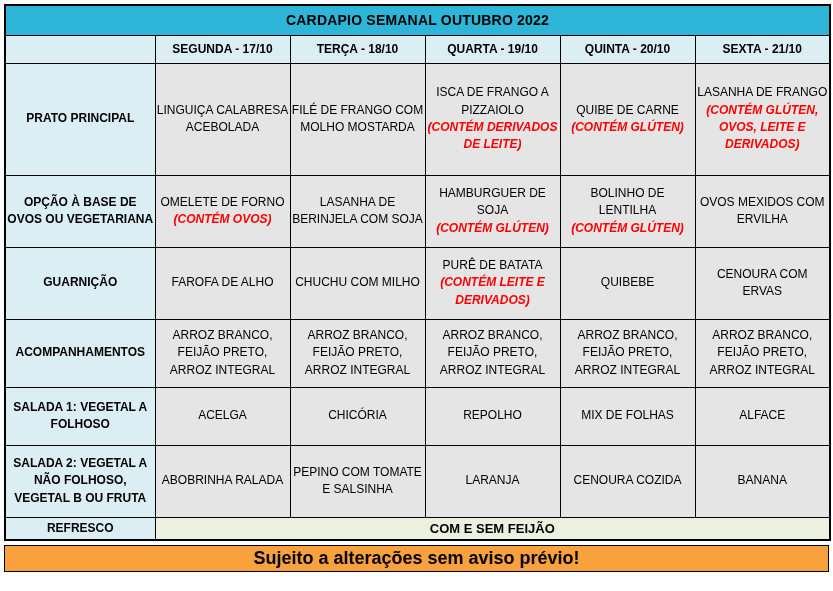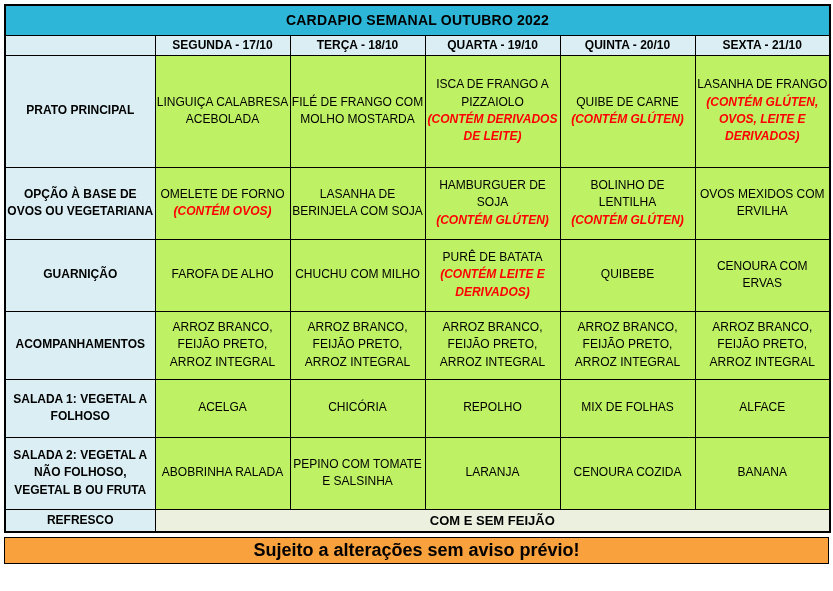--- a/index.html
+++ b/index.html
@@ -39,30 +39,30 @@
     background:var(--title-bg);
     font-size:14px;
     font-weight:bold;
     height:30px;
     letter-spacing:.2px;
   }
   tr.r-days th{
     background:var(--header-bg);
     font-size:12px;
     font-weight:bold;
-    height:20px;
+    height:28px;
   }
   th.rowhead{
     background:var(--header-bg);
     font-size:12px;
     font-weight:bold;
     line-height:1.45;
   }
   td.cell{
-    background:#bef264;
+    background:#e5e5e5;
     font-size:12px;
     line-height:1.45;
   }
   td.cell .main{white-space:pre-line;}
   td.cell .allergen{
     color:var(--allergen);
     font-weight:bold;
     font-style:italic;
   }
   tr.r-prato{height:112px;}

